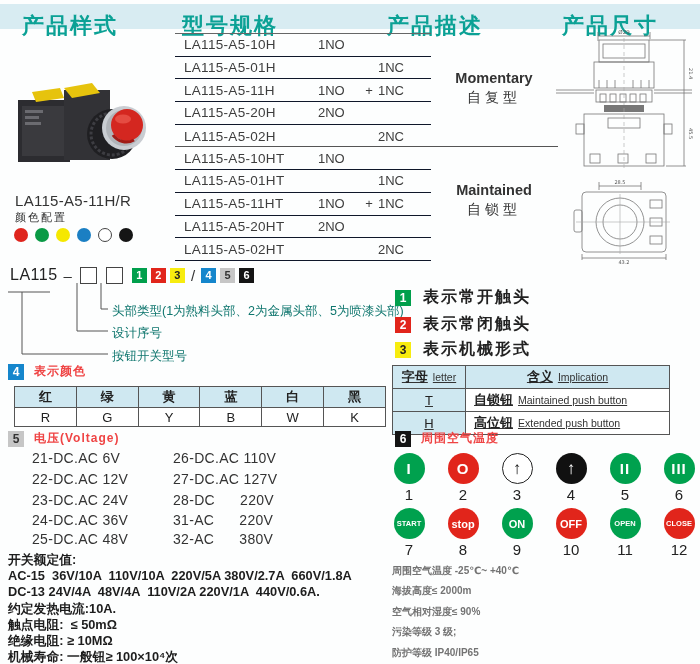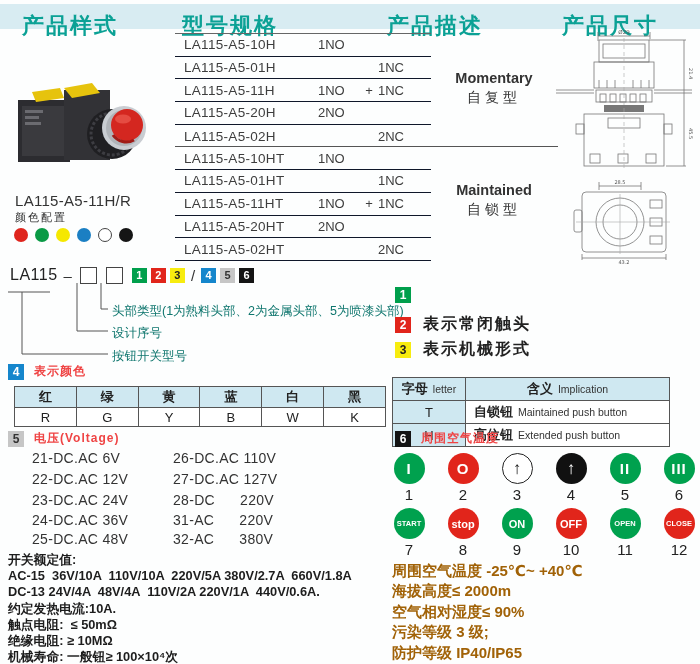--- a/index.html
+++ b/index.html
@@ -45,21 +45,21 @@
   .badge{width:16px;height:16px;display:inline-flex;align-items:center;justify-content:center;
          font-size:12px;font-weight:bold;flex:none;}
   .b-green{background:#009f4c;color:#fff;}.b-red{background:#e1251b;color:#fff;}
   .b-yellow{background:#f7ec0f;color:#222;}.b-blue{background:#1586cc;color:#fff;}
   .b-gray{background:#c6c6c6;color:#333;}.b-black{background:#141414;color:#fff;}
   .legend-item{position:absolute;left:395px;display:flex;align-items:center;gap:12px;}
   .legend-text{font-size:16px;font-weight:600;letter-spacing:2px;color:#222;}
   .sec-head{position:absolute;display:flex;align-items:center;gap:10px;}
   .sec-title{font-size:12px;font-weight:600;letter-spacing:1px;color:#ef4444;}
   
-  .ltable{position:absolute;left:392px;top:377px;width:278px;border-collapse:collapse;}
+  .ltable{position:absolute;left:392px;top:365px;width:278px;border-collapse:collapse;text-decoration:underline;}
   .ltable td{border:1px solid #555;height:20px;font-size:13px;color:#222;}
   .ltable .lc{width:70px;text-align:center;background:#cfe8f1;}
   .ltable .hd{background:#cfe8f1;text-align:center;}
   .zh{font-size:13px;font-weight:600;}
   .en{font-size:10.5px;color:#333;margin-left:5px;}
   .ltable .mc{padding-left:8px;background:#fff;}
   
   .ctable{position:absolute;left:14px;top:386px;width:372px;border-collapse:collapse;}
   .ctable td{border:1px solid #555;height:16px;text-align:center;font-size:13px;color:#222;}
   .ctable .hd{background:#cfe8f1;font-weight:600;}
@@ -76,21 +76,21 @@
   .s-black{background:#111;}
   .gl-big{font-size:15px;letter-spacing:1px;}
   .gl-arrow{font-size:17px;font-weight:bold;}
   .gl-md{font-size:11px;}
   .gl-sm{font-size:7.5px;letter-spacing:0;text-align:center;}
   .symnum{font-size:15px;color:#222;}
   
   .ratings{position:absolute;left:8px;top:552px;width:380px;}
   .ratings div{font-size:12.8px;font-weight:600;color:#1d1d1d;line-height:16.2px;white-space:pre;}
   .envs{position:absolute;left:392px;top:561px;width:300px;}
-  .envs div{font-size:15px;font-weight:600;color:#a16207;line-height:20.4px;white-space:pre;}
+  .envs div{font-size:10px;font-weight:600;color:#737373;line-height:20.4px;white-space:pre;}
   .absline{position:absolute;}
   svg text{font-family:"DejaVu Sans",sans-serif;}
 </style>
 </head>
 <body>
 
 <div id="sheet">
 
   <div class="hbar"></div>
   <div class="hcol" style="left:70px">产品样式</div>
@@ -278,20 +278,21 @@
     <polyline points="22,30 22,92 108,92"></polyline>
     <polyline points="77,21 77,69 108,69"></polyline>
     <polyline points="101,21 101,47 108,47"></polyline>
   </svg>
   <div class="callout" style="top:303px">头部类型(1为熟料头部、2为金属头部、5为喷漆头部)</div>
   <div class="callout" style="top:325px">设计序号</div>
   <div class="callout" style="top:348px">按钮开关型号</div>
 
   <div class="legend-item" style="top:287px">
     <span class="badge b-green">1</span>
+    <span class="legend-text">表示常开触头</span>
   </div>
   <div class="legend-item" style="top:314px">
     <span class="badge b-red">2</span>
     <span class="legend-text">表示常闭触头</span>
   </div>
   <div class="legend-item" style="top:339px">
     <span class="badge b-yellow">3</span>
     <span class="legend-text">表示机械形式</span>
   </div>
 

